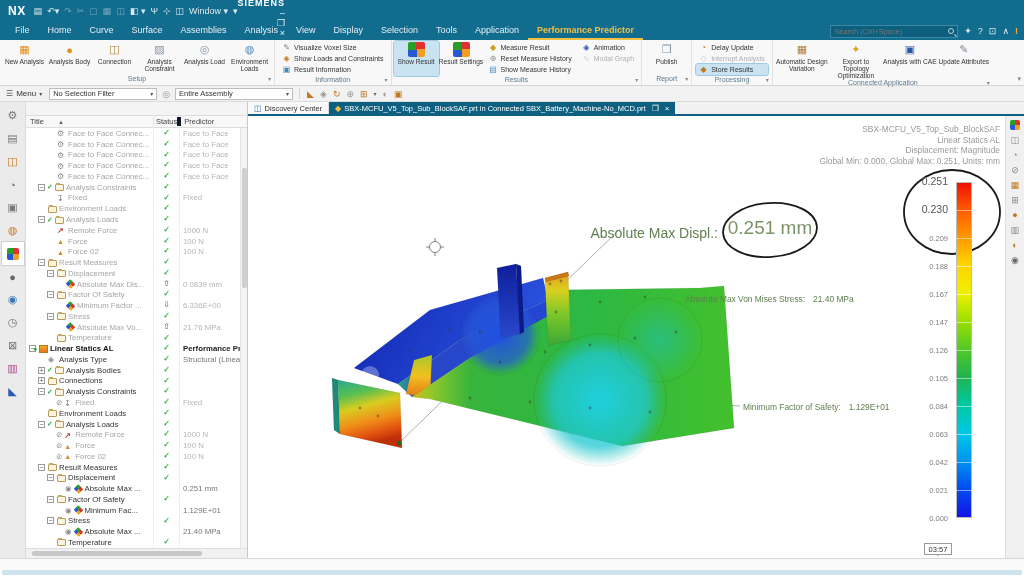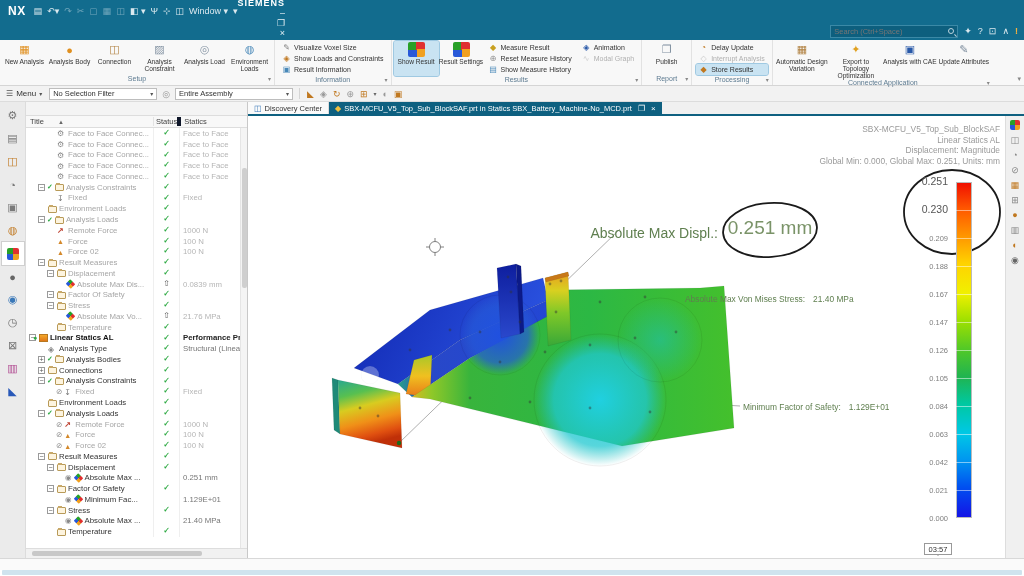--- a/index.html
+++ b/index.html
@@ -163,20 +163,34 @@
     <div class="tb-right">
       <span class="avatar">JS</span>
       <span class="brand">SIEMENS</span>
       <span class="winbtn">–</span>
       <span class="winbtn">❐</span>
       <span class="winbtn">×</span>
     </div>
   </div>
 
   <div class="tabrow">
+    <div class="rtabs" id="rtabs">
+        <div class="rtab">File</div>
+        <div class="rtab">Home</div>
+        <div class="rtab">Curve</div>
+        <div class="rtab">Surface</div>
+        <div class="rtab">Assemblies</div>
+        <div class="rtab">Analysis</div>
+        <div class="rtab">View</div>
+        <div class="rtab">Display</div>
+        <div class="rtab">Selection</div>
+        <div class="rtab">Tools</div>
+        <div class="rtab">Application</div>
+        <div class="rtab active">Performance Predictor</div>
+      </div>
     <div class="tabrow-right">
       <div class="searchbox">
         <input placeholder="Search (Ctrl+Space)" style="">
         <span class="mag"></span>
       </div>
       <span class="tr-icon">✦</span>
       <span class="tr-icon">?</span>
       <span class="tr-icon">⊡</span>
       <span class="tr-icon">∧</span>
       <span class="tr-icon alert">!</span>
@@ -371,21 +385,21 @@
 
     <div class="navpanel">
       <div class="navtitle">
         <span class="cq conic"></span>
         <span>Performance Predictor Navigator</span>
         <span class="winico">□</span>
       </div>
       <div class="navhead">
         <div class="nh-title"><span>Title</span><span class="nh-sort">▲</span></div>
         <div class="nh-status">Status</div>
-        <div class="nh-prop">Statics</div>
+        <div class="nh-prop">Predictor</div>
       </div>
       <div class="navtree" id="navtree">
         <div class="trow dim">
             <div class="tcell title" style="padding-left: 21px;">
               <span class="exp none"></span>
               <span class="ticon conn"></span>
               <span class="ttext">Face to Face Connec...</span>
             </div>
             <div class="tcell status ok">✓</div>
             <div class="tcell prop">Face to Face</div>
@@ -519,20 +533,29 @@
             <div class="tcell prop">0.0839 mm</div>
           </div>
           <div class="trow dim">
             <div class="tcell title" style="padding-left: 21px;">
               <span class="exp">−</span>
               <span class="ticon folder"></span>
               <span class="ttext">Factor Of Safety</span>
             </div>
             <div class="tcell status ok">✓</div>
             <div class="tcell prop"></div>
+          </div>
+          <div class="trow dim">
+            <div class="tcell title" style="padding-left: 30px;">
+              <span class="exp none"></span>
+              <span class="ticon meas"></span>
+              <span class="ttext">Minimum Factor ...</span>
+            </div>
+            <div class="tcell status">⇩</div>
+            <div class="tcell prop">6.336E+00</div>
           </div>
           <div class="trow dim">
             <div class="tcell title" style="padding-left: 21px;">
               <span class="exp">−</span>
               <span class="ticon folder"></span>
               <span class="ttext">Stress</span>
             </div>
             <div class="tcell status ok">✓</div>
             <div class="tcell prop"></div>
           </div>
@@ -744,21 +767,21 @@
         </div>
     </div>
 
     <div class="doctabs">
       <div class="dtab light">
         <span class="ti" style="color:#3a78b8">◫</span>
         <span>Discovery Center</span>
       </div>
       <div class="dtab dark">
         <span class="ti" style="color:#f0c040">◆</span>
-        <span>SBX-MCFU_V5_Top_Sub_BlockSAF.prt in Statics SBX_Battery_Machine-No_MCD.prt</span>
+        <span>SBX-MCFU_V5_Top_Sub_BlockSAF.prt in Connected SBX_Battery_Machine-No_MCD.prt</span>
         <span class="tclose">❐</span>
         <span class="tclose">×</span>
       </div>
     </div>
 
     <div class="viewport">
       <svg width="757" height="442" viewBox="0 0 757 442">
         <defs>
           <linearGradient id="gFlange" x1="0" y1="0" x2="0.25" y2="1">
             <stop offset="0" stop-color="#28a890"></stop>

